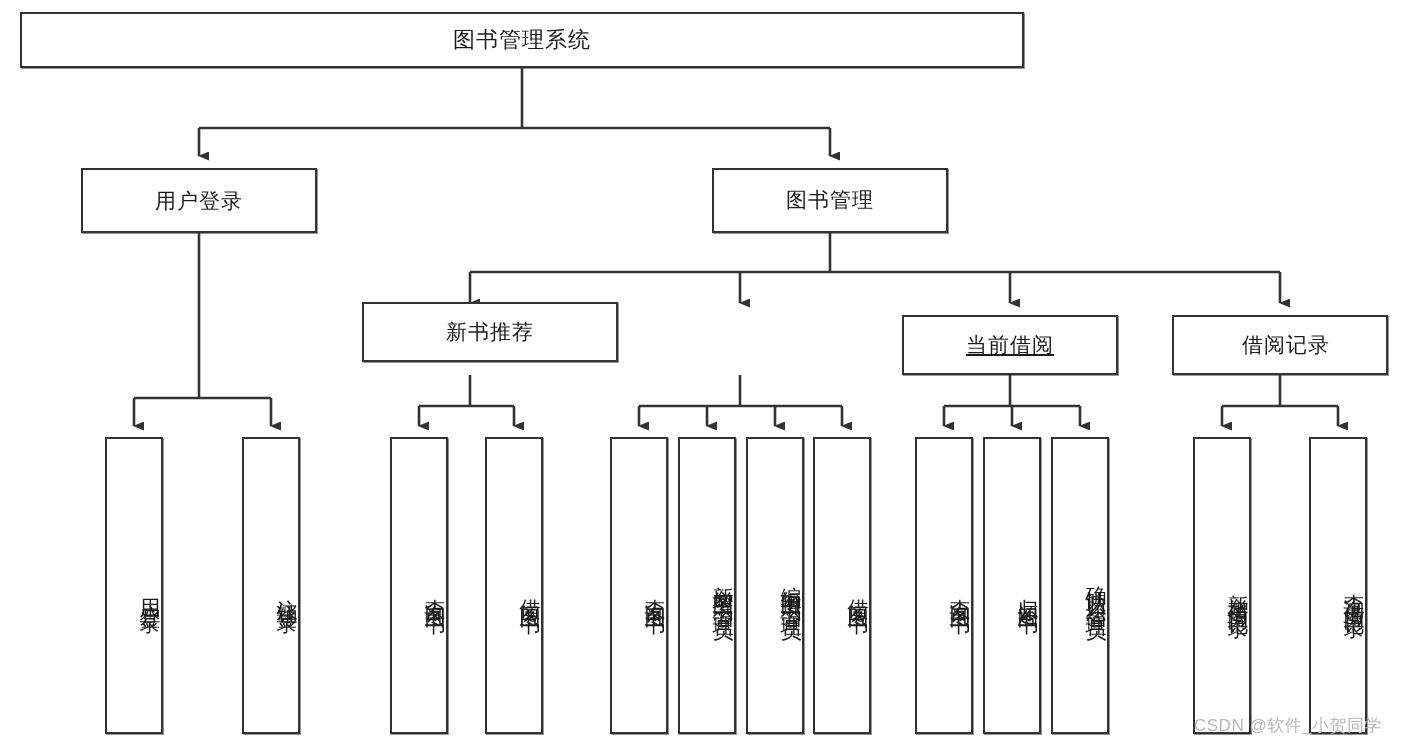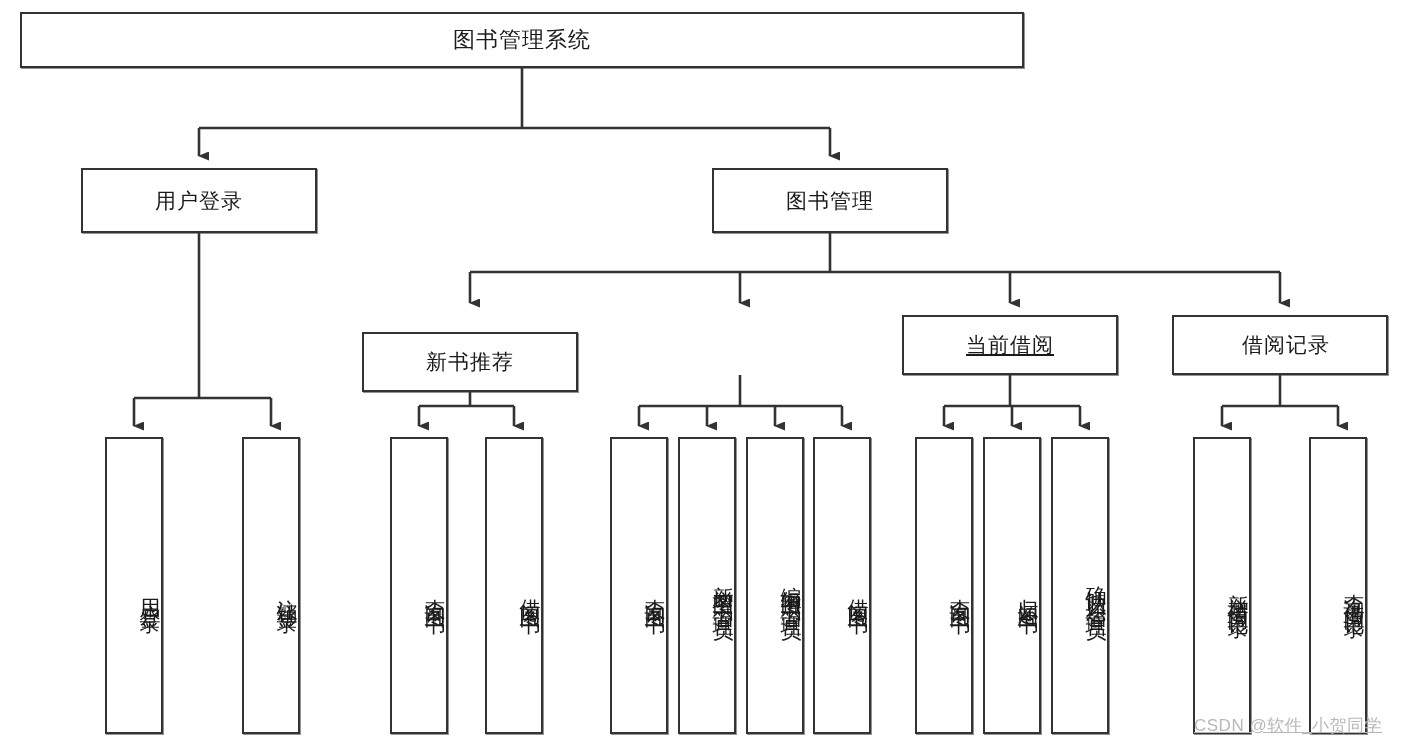--- a/index.html
+++ b/index.html
@@ -57,21 +57,20 @@
   .node.root {
     font-size: 22px;
   }
   .watermark {
     position: absolute;
     font-size: 17px;
     color: #b8b8b8;
     white-space: nowrap;
     letter-spacing: 0.5px;
     user-select: none;
-    text-decoration: underline;
   }
 </style>
 </head>
 <body>
 
 <div id="canvas">
 
   <svg id="edges" viewBox="0 0 1405 747">
     <defs>
       <marker id="arw" markerWidth="10" markerHeight="11" refX="4.5" refY="10" orient="auto" markerUnits="userSpaceOnUse">
@@ -122,25 +121,25 @@
     </g>
   </svg>
 
   <div class="node horiz root" style="left:20px; top:12px; width:1004px; height:56px;">
     <span>图书管理系统</span>
   </div>
 
   <div class="node horiz" style="left:81px; top:168px; width:236px; height:65px;">
     <span>用户登录</span>
   </div>
-  <div class="node horiz" style="left:712px; top:168px; width:236px; height:65px;">
+  <div class="node horiz" style="left:712px; top:168px; width:236px; height:65px;font-family:Liberation Serif, serif;">
     <span>图书管理</span>
   </div>
 
-  <div class="node horiz" style="left:362px; top:332px; width:216px; height:60px;">
+  <div class="node horiz" style="left:362px; top:302px; width:256px; height:60px;">
     <span>新书推荐</span>
   </div>
   <div class="node horiz" style="left:902px; top:315px; width:216px; height:60px;text-decoration:underline;">
     <span>当前借阅</span>
   </div>
   <div class="node horiz" style="left:1172px; top:315px; width:216px; height:60px;padding-left:12px;">
     <span>借阅记录</span>
   </div>
 
   <div class="node vert" style="left:105px; top:437px; width:58px; height:297px;">

